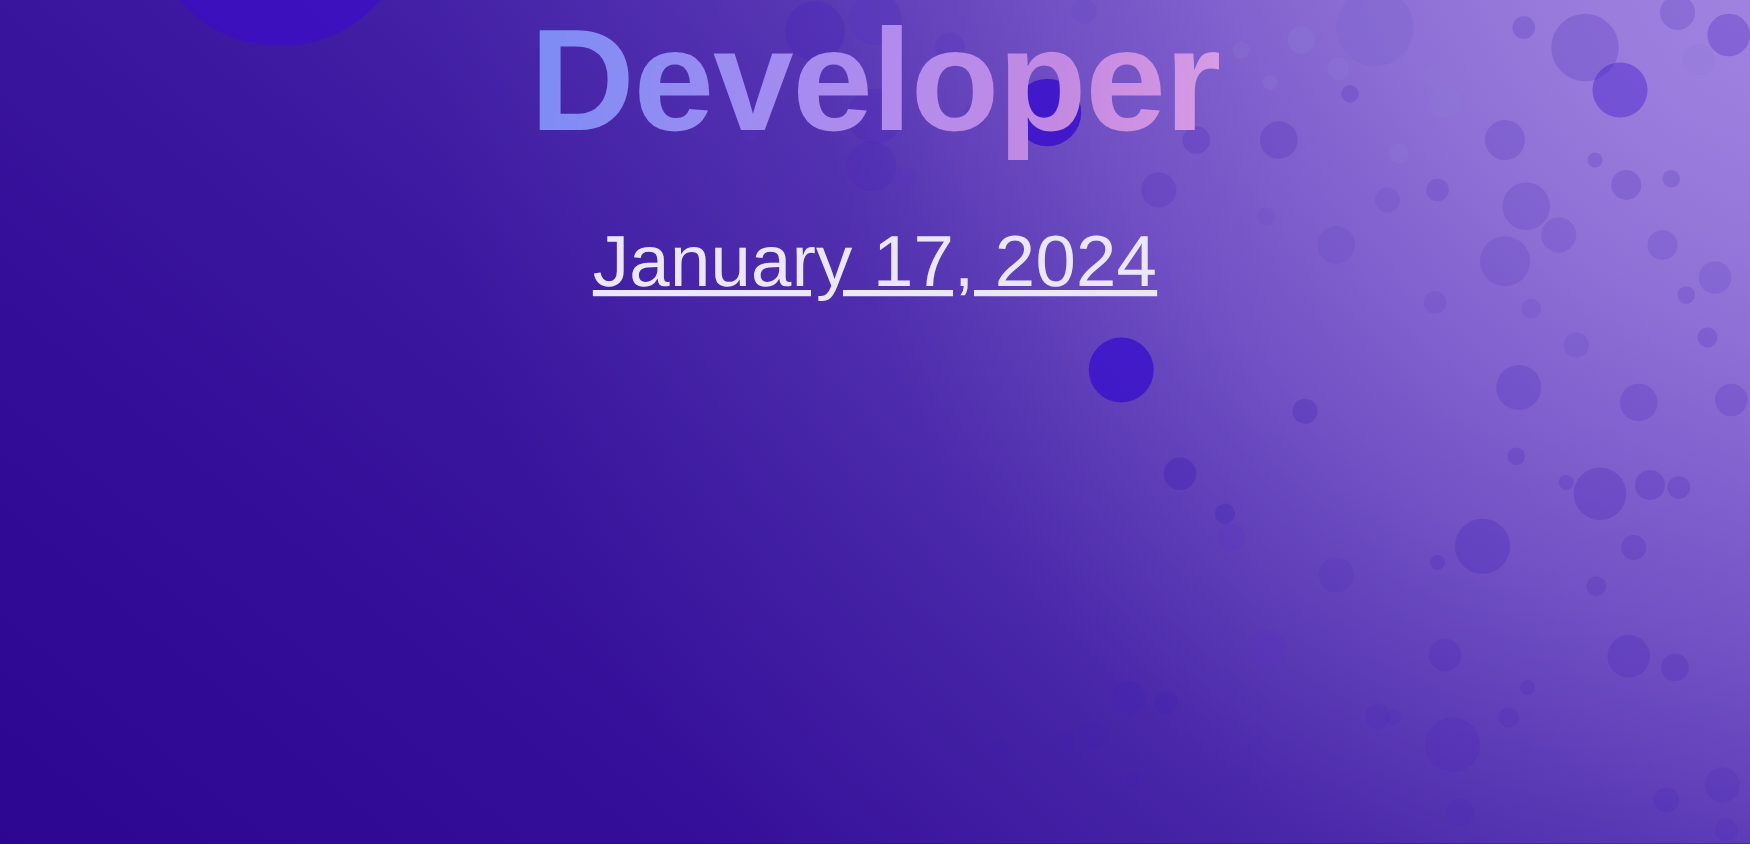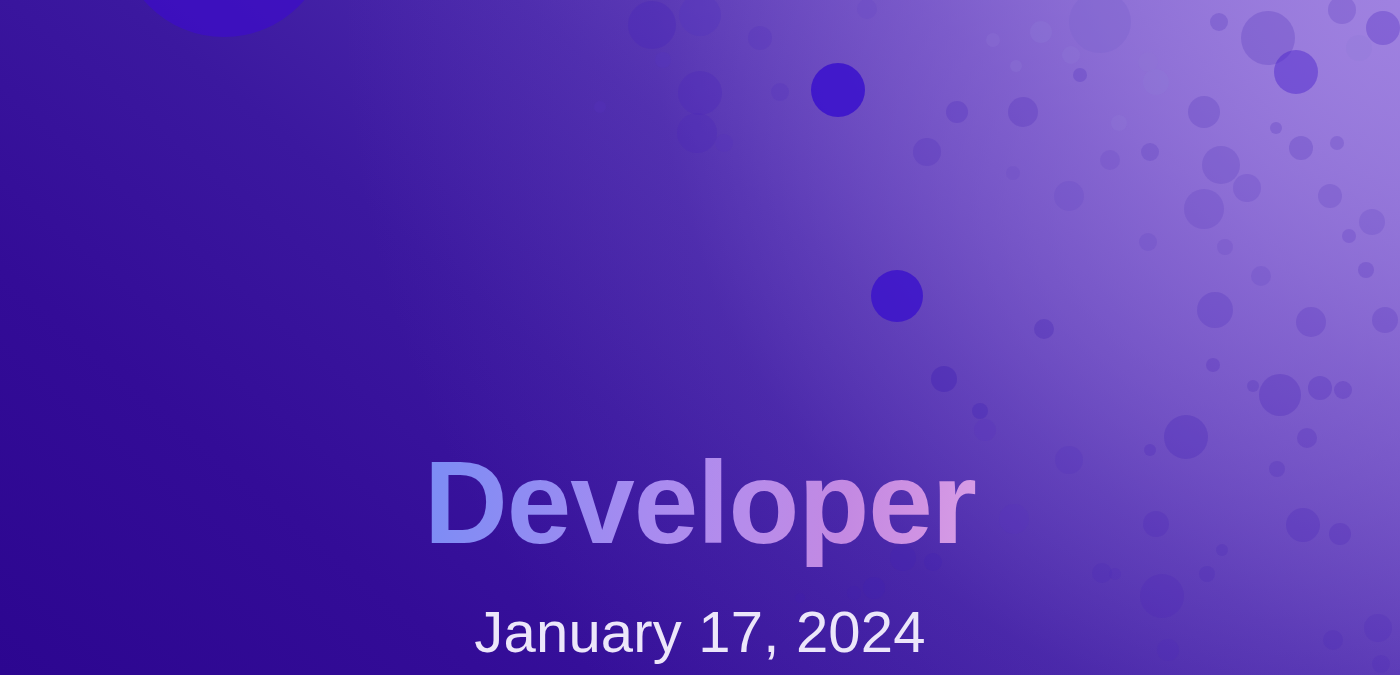--- a/index.html
+++ b/index.html
@@ -45,47 +45,48 @@
     filter:blur(0.4px);
   }
 
   
   #content {
     position:absolute;
     inset:0;
     display:flex;
     flex-direction:column;
     align-items:center;
-    justify-content:flex-end;
+    justify-content:flex-start;
     text-align:center;
     padding-bottom:12px;
   }
 
   .headline {
     font-size:116px;
     line-height:129px;
     font-weight:700;
     letter-spacing:-1px;
     background-image:linear-gradient(96deg,#7b8cf5 0%, #8e8cf3 18%, #a78bf0 40%, #b68ceb 58%, #c389e2 76%, #d093e3 90%, #d79ee6 100%);
     -webkit-background-clip:text;
     background-clip:text;
     color:transparent;
     -webkit-text-fill-color:transparent;
     white-space:nowrap;
   }
   .headline.line2 { letter-spacing:-1.5px; }
 
   .date {
-    margin-top:33px;
+    margin-top:50px;
     font-size:58px;
     line-height:62px;
     font-weight:400;
     letter-spacing:0.2px;
     color:#ece6fa;
     white-space:nowrap;
+    text-decoration:underline;
   }
 </style>
 </head>
 <body>
 
 <div id="slide">
 
   <div class="corner-orb tl"></div>
 
   <svg id="bubbles" viewBox="0 0 1400 675" preserveAspectRatio="none" aria-hidden="true">

